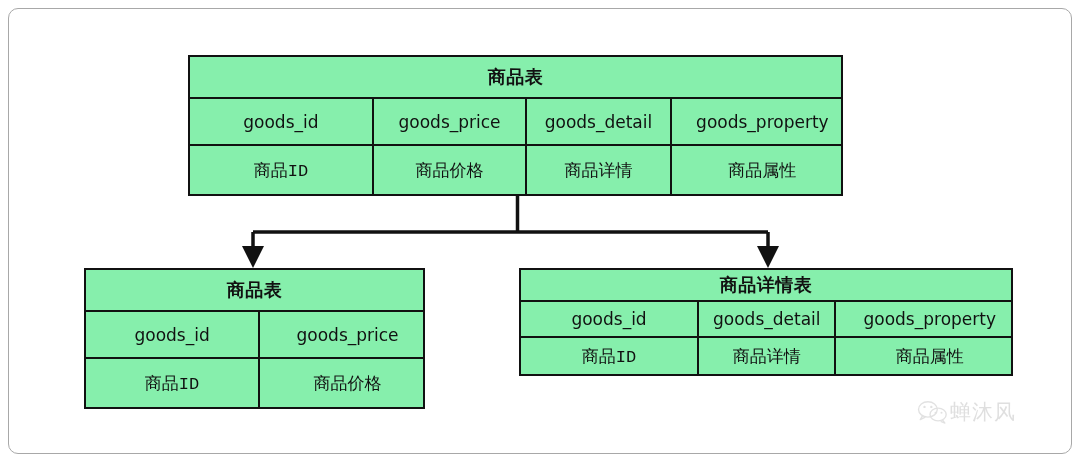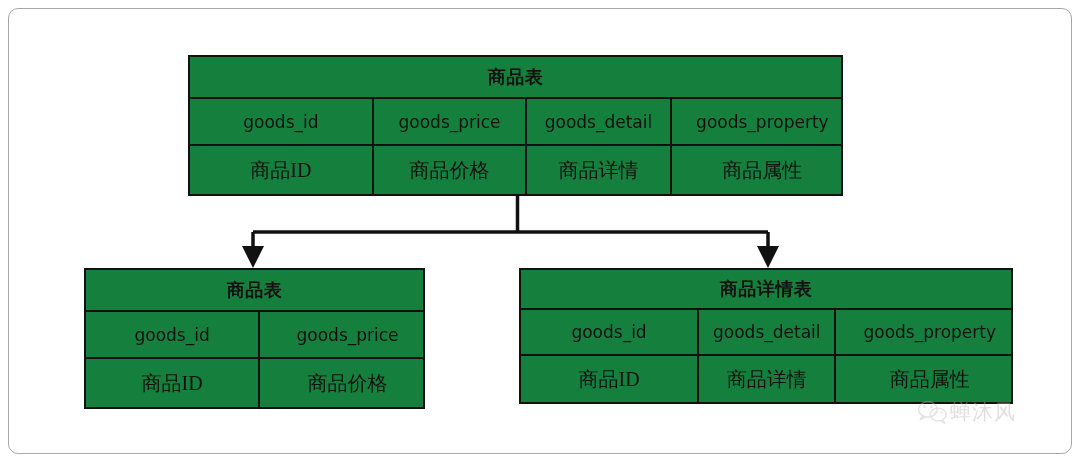--- a/index.html
+++ b/index.html
@@ -29,21 +29,21 @@
     border: 1.5px solid #a8a8a8;
     border-radius: 10px;
     pointer-events: none;
   }
 
   
   .ent-table {
     position: absolute;
     box-sizing: border-box;
     border: 2.5px solid #111111;
-    background: #15803d;
+    background: #86efac;
     display: flex;
     flex-direction: column;
   }
   .ent-title {
     box-sizing: border-box;
     border-bottom: 2.5px solid #111111;
     display: flex;
     align-items: center;
     justify-content: center;
     font-weight: bold;
@@ -71,22 +71,22 @@
   }
   .ent-cell:last-child {
     border-right: none;
     margin-left: 12px;
   }
   .field-cell {
     font-family: "DejaVu Sans", "Liberation Sans", sans-serif;
     font-size: 17px;
   }
   .comment-cell {
-    font-family: Liberation Serif, serif;
-    font-size: 20px;
+    font-family: Liberation Mono, monospace;
+    font-size: 17px;
   }
 
   
   #table-goods-master {
     left: 188px;
     top: 55px;
     width: 655px;
     height: 141px;
   }
   #table-goods-master .ent-title { height: 42px; font-size: 18px; }
@@ -98,21 +98,21 @@
     width: 341px;
     height: 141px;
   }
   #table-goods-split .ent-title { height: 42px; font-size: 18px; }
   #table-goods-split .ent-row { height: 48px; }
 
   #table-goods-detail {
     left: 519px;
     top: 268px;
     width: 494px;
-    height: 136px;
+    height: 108px;
   }
   #table-goods-detail .ent-title { height: 42px; font-size: 18px; }
   #table-goods-detail .ent-row { height: 48px; }
 
   
   #connector-svg {
     position: absolute;
     left: 0;
     top: 0;
     width: 1080px;

